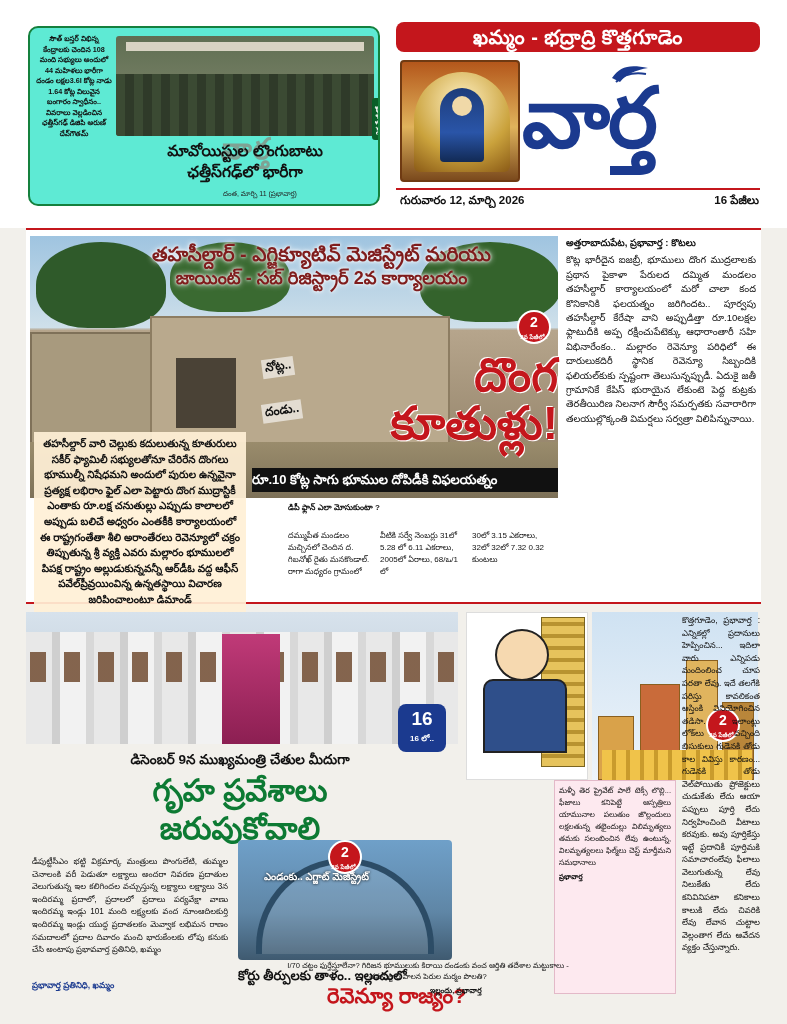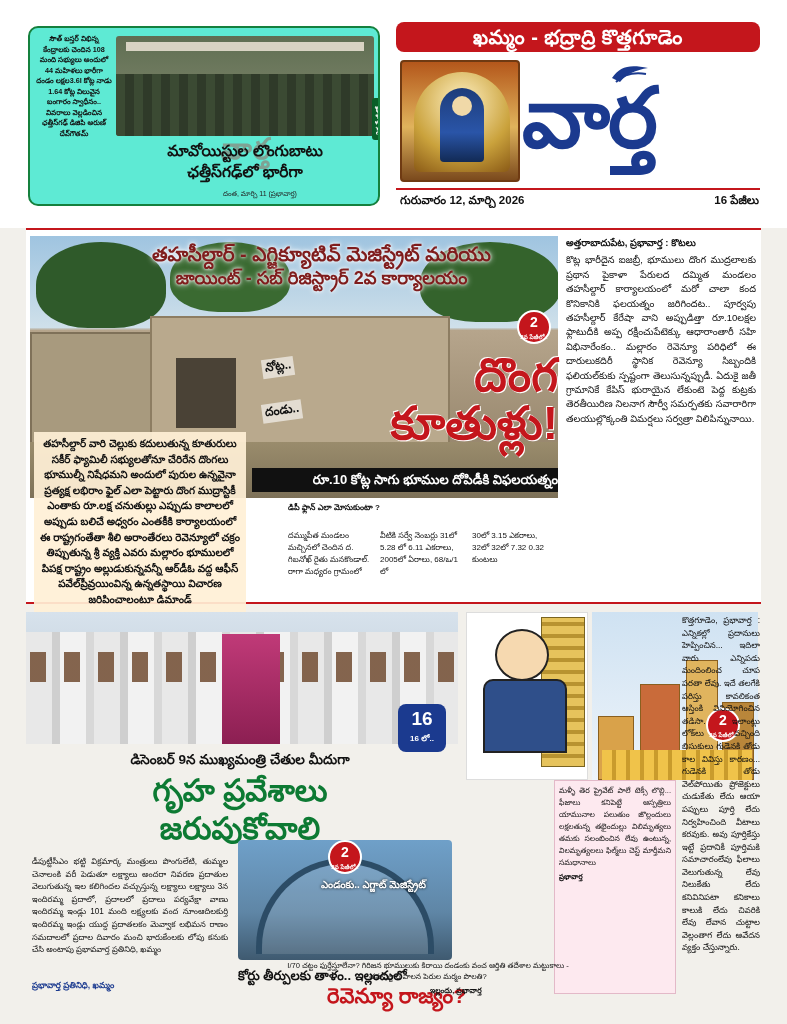--- a/index.html
+++ b/index.html
@@ -219,21 +219,21 @@
     background: rgba(255,255,255,.6); padding: 1px 3px; transform: rotate(-8deg);
   }
   .lead-kicker2 {
     position: absolute; left: 236px; top: 172px;
     font-size: 12px; font-weight: bold; color: #111;
     background: rgba(255,255,255,.6); padding: 1px 3px; transform: rotate(-8deg);
   }
   .lead-strap {
     position: absolute; left: 226px; top: 238px; width: 306px; height: 24px;
     background: #111; color: #fff; font-size: 13px; font-weight: bold;
-    line-height: 24px; text-align: right;
+    line-height: 24px; text-align: left;
   }
   .lead-body {
     position: absolute; left: 8px; top: 202px; width: 212px;
     background: rgba(255,240,214,.92);
     padding: 4px 5px;
     font-size: 10.4px; line-height: 15.6px;
     color: #111; font-weight: bold; text-align: center;
   }
   .lead-fact {
     position: absolute; left: 262px; top: 272px; width: 268px;
@@ -306,22 +306,22 @@
     overflow: hidden;
   }
   .bl-photo2 .arch {
     position: absolute; left: 18px; top: 18px; width: 178px; height: 96px;
     border: 6px solid #2c4c66; border-bottom: none;
     border-radius: 90px 90px 0 0;
     background: rgba(255,255,255,.12);
   }
   .bl-photo2 .label {
     position: absolute; left: 26px; top: 30px; width: 162px;
-    text-align: right; color: #fff; font-size: 10px; font-weight: bold;
-    line-height: 13px; text-shadow: 0 0 3px #000; margin-top: 8px;
+    text-align: left; color: #fff; font-size: 10px; font-weight: bold;
+    line-height: 13px; text-shadow: 0 0 3px #000;
   }
   .badge-bl { left: 302px; top: 228px; }
   .bl-strap {
     position: absolute; left: 212px; top: 356px; width: 214px;
     font-size: 13px; font-weight: bold; color: #111;
   }
   .bl-strap2 {
     position: absolute; left: 150px; top: 372px; width: 290px;
     font-size: 21px; font-weight: bold; color: #c4161c; text-align: right;
   }

